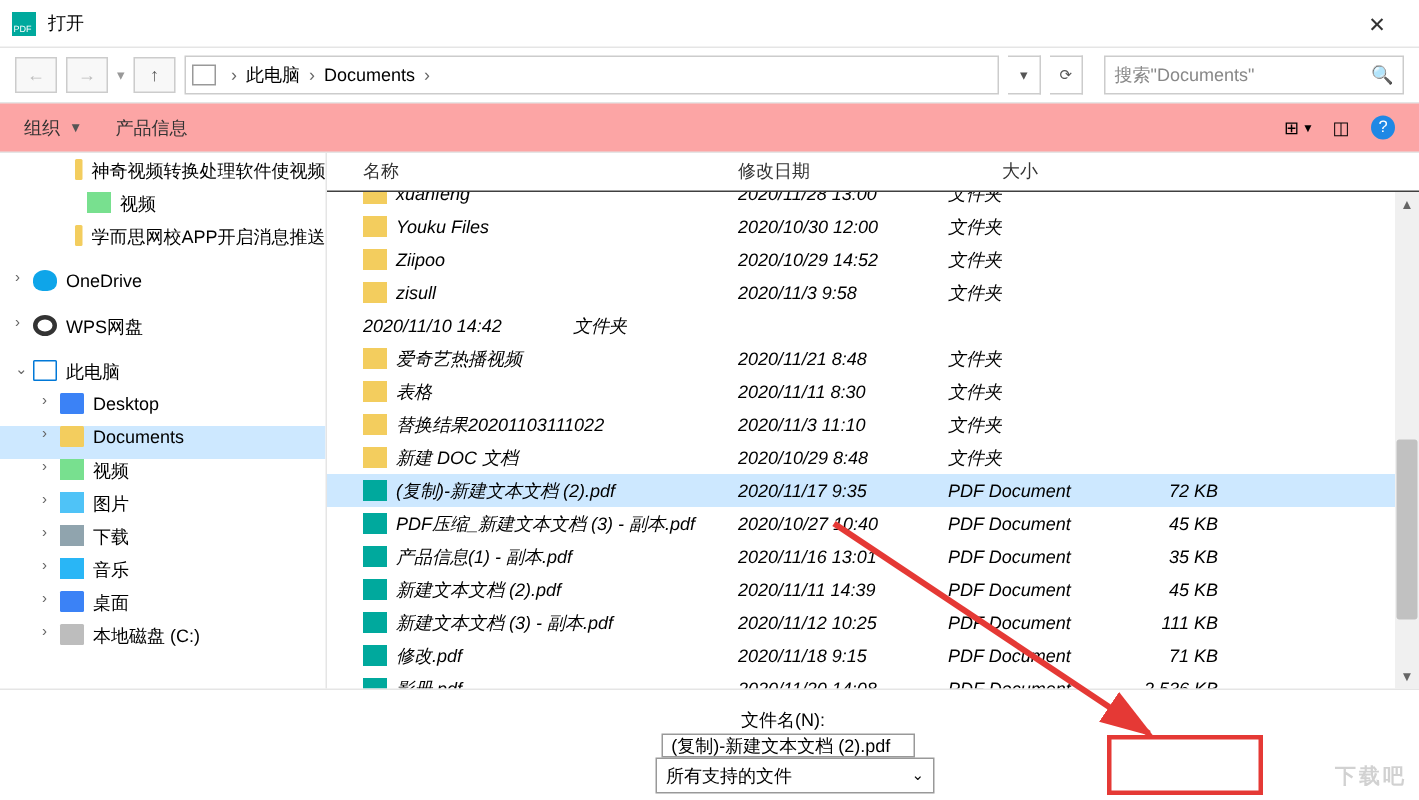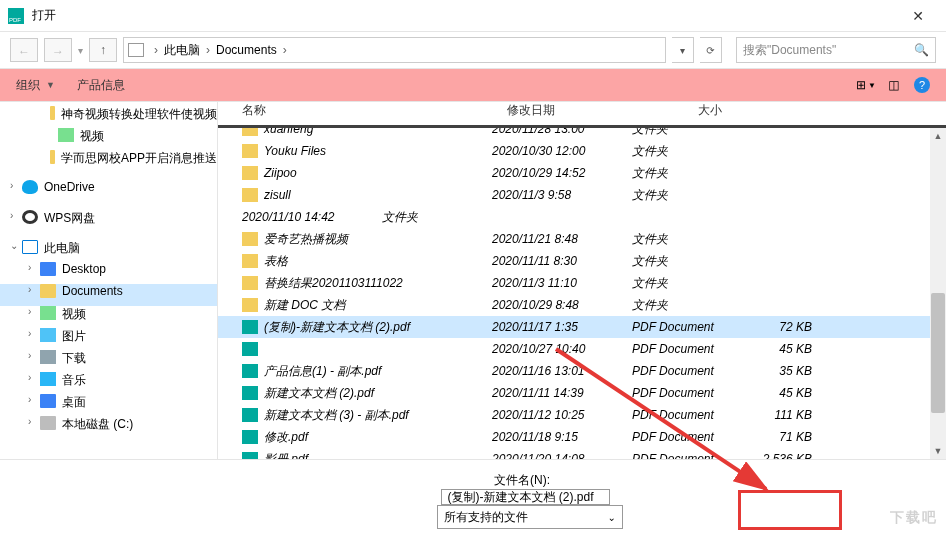--- a/index.html
+++ b/index.html
@@ -36,21 +36,21 @@
 .ic-pc { border: 1px solid #0078d7; background: #fff; border-radius: 1px; }
 .ic-cloud { background: #0ea5e9; border-radius: 50% 50% 40% 40%; }
 .ic-wps { border-radius: 50%; border: 3px solid #333; width: 14px; height: 14px; }
 .ic-desktop { background: #3b82f6; border-radius: 1px; }
 .ic-vid { background: #78e08f; }
 .ic-pic { background: #4fc3f7; }
 .ic-dl { background: #90a4ae; }
 .ic-mus { background: #29b6f6; }
 .ic-drive { background: #bdbdbd; border-radius: 1px; }
 .filepane { flex: 1; display: flex; flex-direction: column; overflow: hidden; }
-.colheader { height: 26px; display: flex; font-size: 12px; color: #333; border-bottom: 3px solid #404040; padding-left: 24px; gap: 15px; }
+.colheader { height: 26px; display: flex; align-items: center; font-size: 12px; color: #333; border-bottom: 1px solid #404040; padding-left: 24px; }
 .col-name { width: 250px; }
 .col-date { width: 140px; }
 .col-type { width: 120px; }
 .col-size { width: 80px; text-align: right; padding-right: 20px; }
 .filelist { flex: 1; overflow: hidden; font-size: 12px; position: relative; }
 .row { height: 22px; display: flex; align-items: center; padding-left: 24px; font-style: italic; }
 .row.sel { background: #cde8ff; }
 .row .col-name { display: flex; align-items: center; }
 .fileicon { width: 16px; height: 14px; margin-right: 6px; }
 .fi-folder { background: #f3cd5e; }
@@ -271,27 +271,28 @@
             </span>
             <span class="col-date">2020/10/29 8:48</span>
             <span class="col-type">文件夹</span>
             <span class="col-size"></span>
           </div>
           <div class="row sel">
             <span class="col-name">
               <span class="fileicon fi-pdf"></span>
               <span>(复制)-新建文本文档 (2).pdf</span>
             </span>
-            <span class="col-date">2020/11/17 1:35</span>
+            <span class="col-date">2020/11/17 9:35</span>
             <span class="col-type">PDF Document</span>
             <span class="col-size">72 KB</span>
           </div>
           <div class="row">
             <span class="col-name">
               <span class="fileicon fi-pdf"></span>
+              <span>PDF压缩_新建文本文档 (3) - 副本.pdf</span>
             </span>
             <span class="col-date">2020/10/27 10:40</span>
             <span class="col-type">PDF Document</span>
             <span class="col-size">45 KB</span>
           </div>
           <div class="row">
             <span class="col-name">
               <span class="fileicon fi-pdf"></span>
               <span>产品信息(1) - 副本.pdf</span>
             </span>

